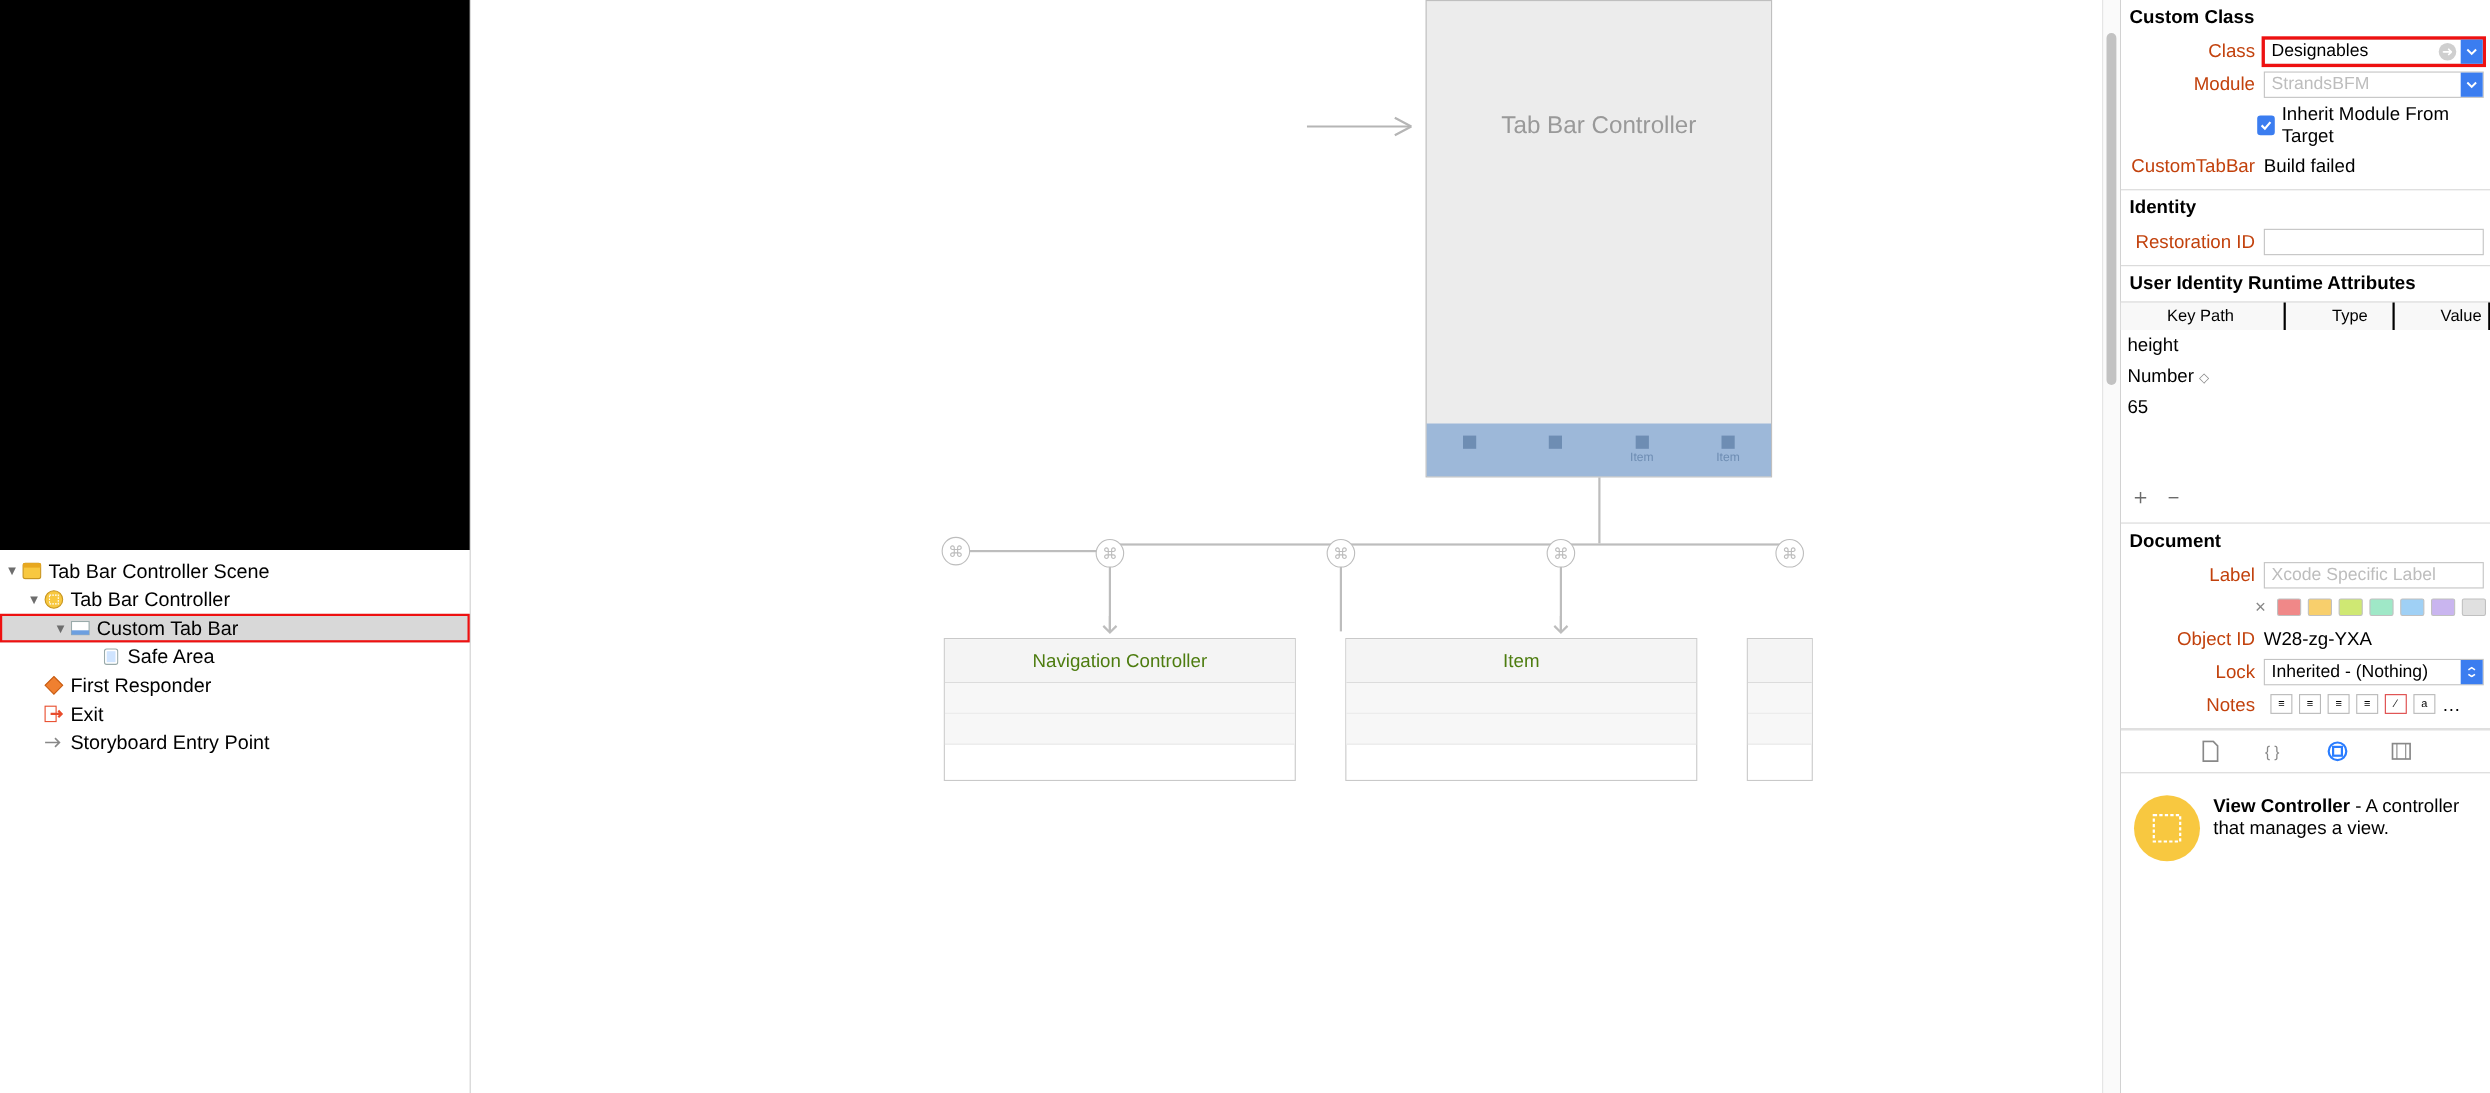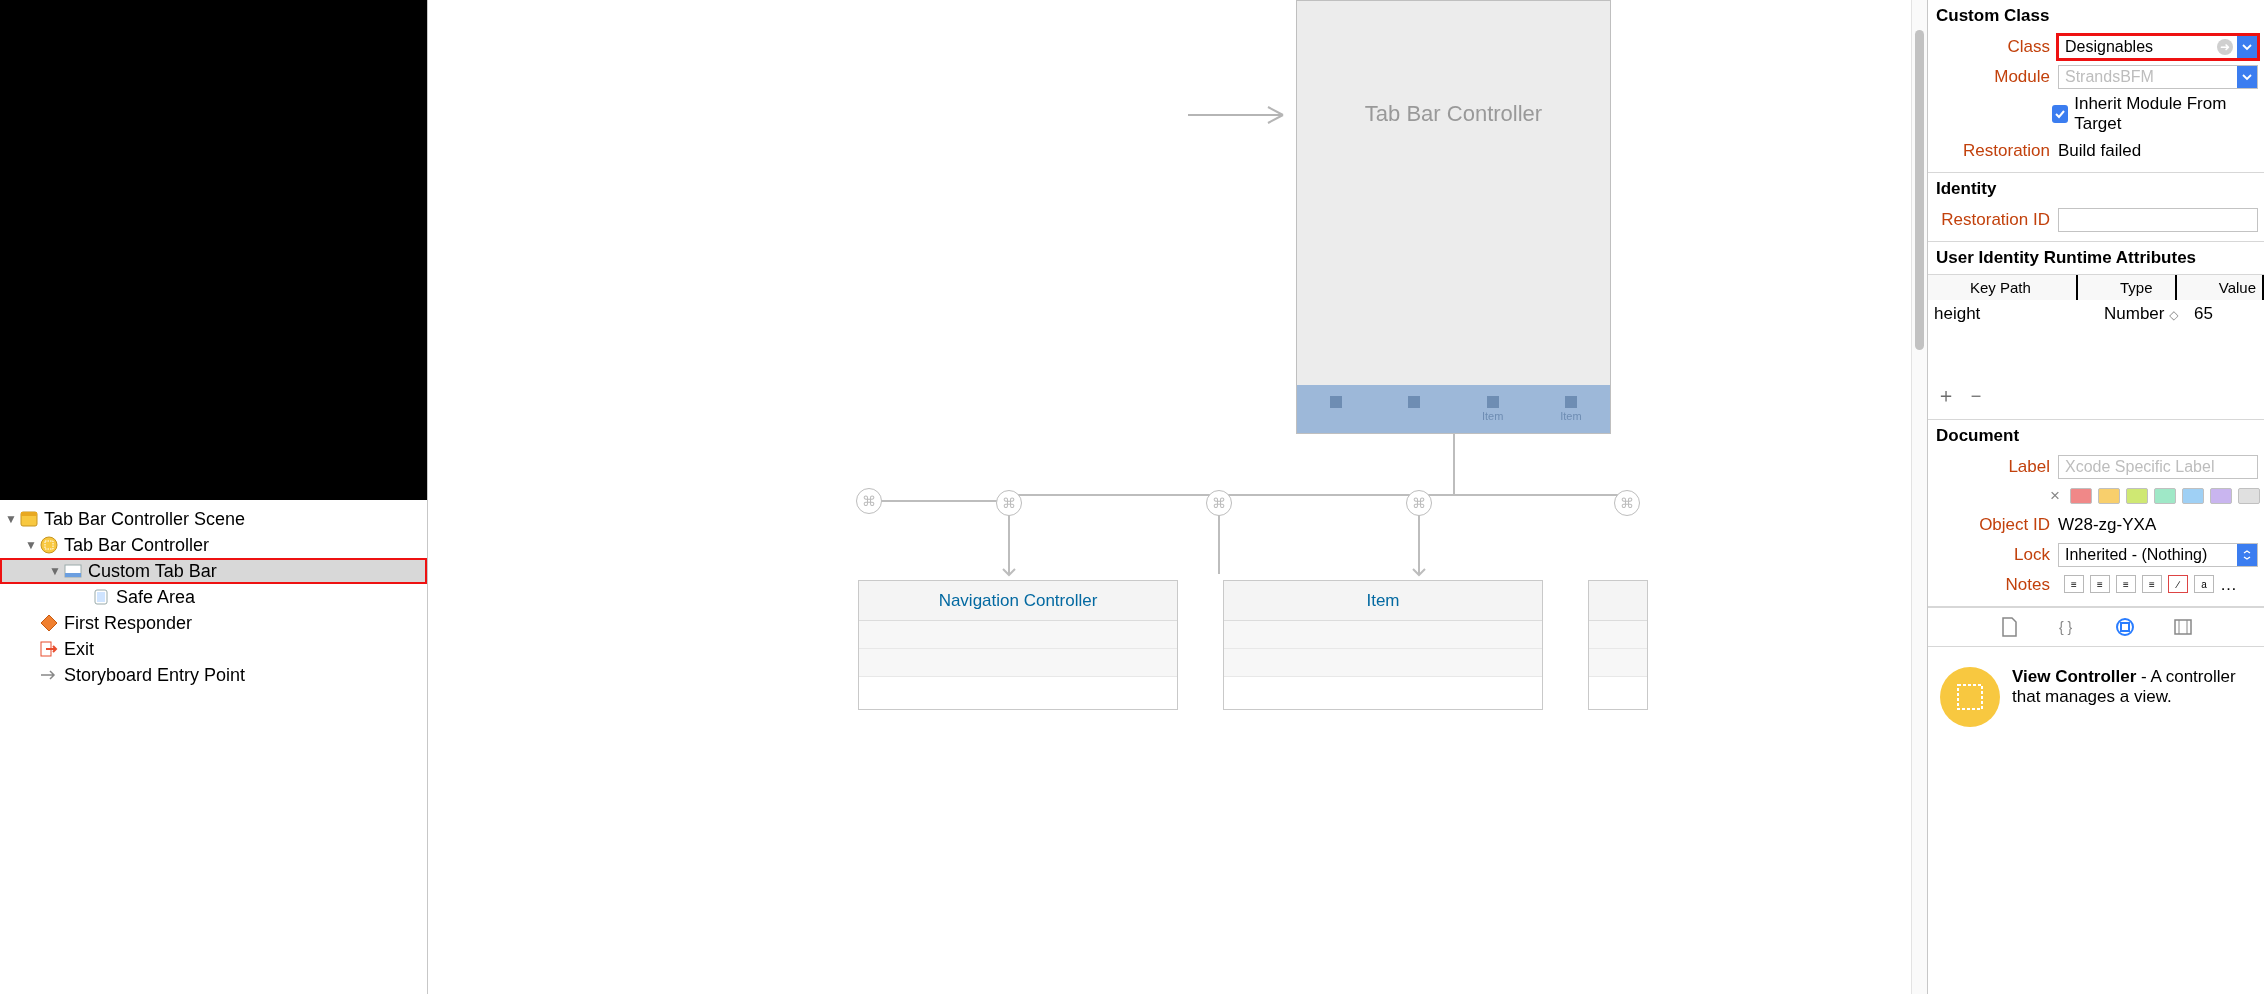--- a/index.html
+++ b/index.html
@@ -32,40 +32,40 @@
 .tabitem .sq { width: 12px; height: 12px; background: #6e8db3; }
 .tabitem .cap { font-size: 11px; color: #6e8db3; margin-top: 2px; height: 12px; }
 
 .seg-arrow { position: absolute; left: 760px; top: 100px; }
 
 
 .conn-line { position: absolute; background: #bdbdbd; }
 .conn-circ { position: absolute; width: 26px; height: 26px; border: 1px solid #bdbdbd; border-radius: 50%; background: #fff; display: flex; align-items: center; justify-content: center; color: #bdbdbd; font-size: 14px; }
 
 .childbox { position: absolute; width: 320px; height: 130px; border: 1px solid #c9c9c9; background: #fff; }
-.childbox .hdr { height: 40px; background: #f4f4f4; border-bottom: 1px solid #dcdcdc; display: flex; align-items: center; justify-content: center; color: #0369a1; font-size: 17px; }
+.childbox .hdr { height: 40px; background: #f4f4f4; border-bottom: 1px solid #dcdcdc; display: flex; align-items: center; justify-content: center; color: #4d7c0f; font-size: 17px; }
 .childbox .row { height: 28px; border-bottom: 1px solid #e8e8e8; background: #f7f7f7; }
 
 
 .inspector { width: 337px; border-left: 1px solid #c7c7c7; display: flex; flex-direction: column; font-size: 17px; }
 .sect { border-bottom: 1px solid #d7d7d7; padding-bottom: 6px; }
 .sect-h { font-weight: 600; padding: 6px 8px; }
 .fr { display: flex; align-items: center; min-height: 30px; padding: 2px 6px; }
 .fr label { width: 116px; text-align: right; margin-right: 8px; color: #c2410c; }
 .fld { flex: 1; height: 24px; border: 1px solid #c3c3c3; background: #fff; padding: 0 6px; display: flex; align-items: center; font-size: 16px; color: #000; position: relative; }
 .fld.ph { color: #bdbdbd; }
 .fld .drop { position: absolute; right: 0; top: 0; bottom: 0; width: 20px; background: #3b7df0; display: flex; align-items: center; justify-content: center; }
 .fld .drop svg { width: 10px; height: 10px; }
 .fld .circ { position: absolute; right: 24px; width: 16px; height: 16px; border-radius: 50%; background: #cfcfcf; color: #fff; display: flex; align-items: center; justify-content: center; font-size: 12px; }
 .hilite { outline: 3px solid #e11; outline-offset: -1px; }
 .chk { width: 18px; height: 18px; background: #3b7df0; border-radius: 3px; display: inline-flex; align-items: center; justify-content: center; margin-right: 6px; }
 
 .rt-hdr { display: flex; font-size: 15px; border-top: 1px solid #d7d7d7; background: #f8f8f8; }
 .rt-hdr div { padding: 4px 6px; border-right: 2px solid #000000; margin-left: 36px; }
-.rt-row { display: flex; }
+.rt-row { display: flex; flex-direction: column; }
 .rt-row div { padding: 4px 6px; }
 .c-key { width: 170px; }
 .c-type { width: 90px; }
 .c-val { flex: 1; }
 .pm { display: flex; gap: 10px; padding: 4px 8px; font-size: 20px; color: #6b6b6b; }
 
 .swatch-row { display: flex; gap: 6px; align-items: center; padding: 4px 0 4px 118px; }
 .swatch { width: 22px; height: 16px; border: 1px solid #c0c0c0; border-radius: 2px; }
 .x { width: 18px; text-align: center; color: #888; }
 
@@ -271,21 +271,21 @@
       </div>
       <div class="fr" style="padding-left:124px;">
         <span class="chk">
           <svg width="12" height="12" viewBox="0 0 12 12">
               <path d="M2 6 L5 9 L10 3" stroke="#fff" stroke-width="2" fill="none"></path>
             </svg>
         </span>
         <span>Inherit Module From Target</span>
       </div>
       <div class="fr">
-        <label>Restoration</label>
+        <label>CustomTabBar</label>
         <span>Build failed</span>
       </div>
     </div>
 
     <div class="sect">
       <div class="sect-h">Identity</div>
       <div class="fr">
         <label>Restoration ID</label>
         <div class="fld"></div>
       </div>

